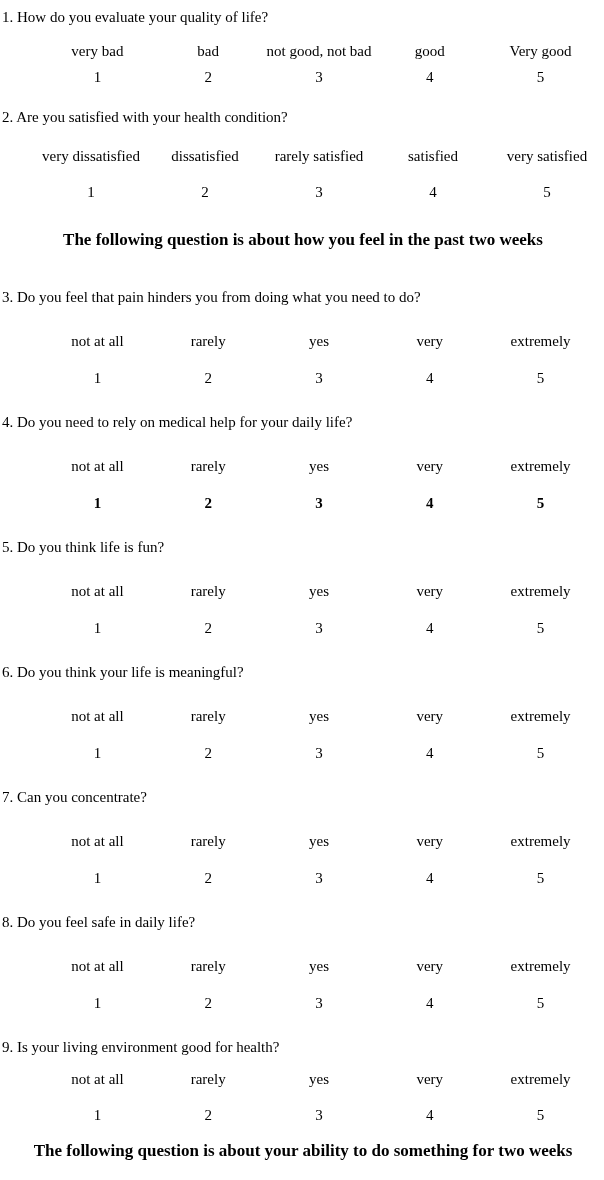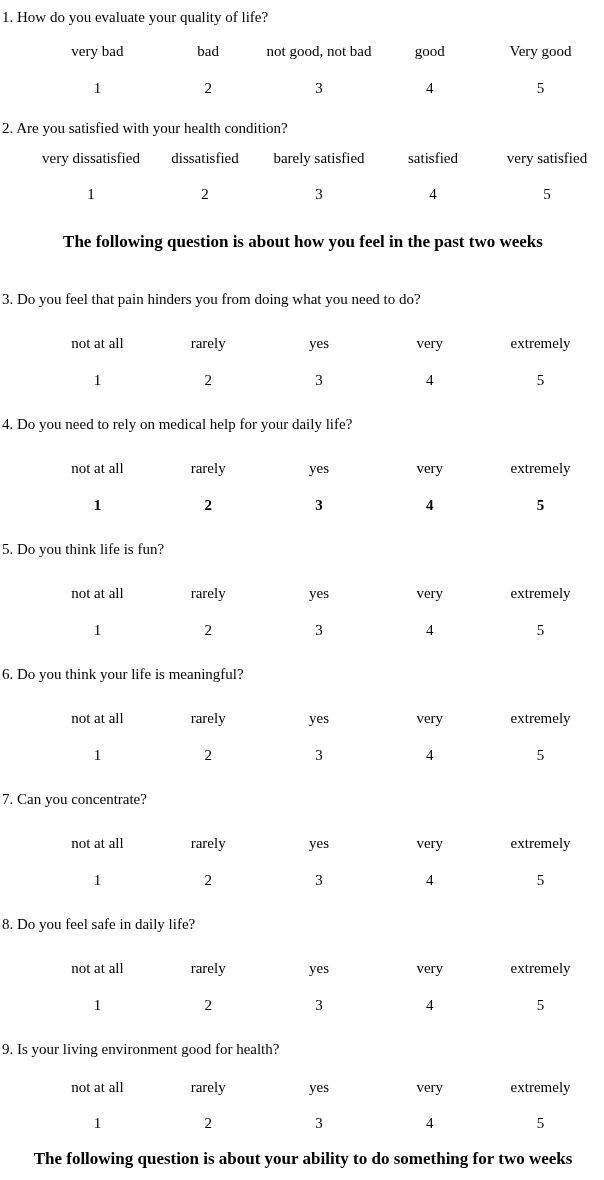--- a/index.html
+++ b/index.html
@@ -24,26 +24,26 @@
   .opt-row {
     display: grid;
     grid-template-columns: repeat(5, 1fr);
     text-align: center;
     margin: 0 8px 19px 40px;
     line-height: 18px;
   }
   .num-row { margin-bottom: 26px; }
   .bold-nums { font-weight: bold; }
   .q1 .q-text { margin-bottom: 16px; }
-  .q1 .opt-row { margin-bottom: 19px; }
+  .q1 .opt-row { margin-bottom: 8px; }
   .q1 .num-row { margin-bottom: 22px; }
-  .q2 .q-text { margin-bottom: 12px; }
+  .q2 .q-text { margin-bottom: 21px; }
   .q2 .opt-row { margin-bottom: 18px; gap: 16px; }
   .q2 .num-row { margin-bottom: 30px; }
-  .q9 .q-text { margin-bottom: 20px; font-family: Liberation Serif, serif; }
+  .q9 .q-text { margin-bottom: 14px; font-family: Liberation Serif, serif; }
   .q9 .opt-row { margin-bottom: 18px; }
   .section-heading {
     text-align: center;
     font-weight: bold;
     font-size: 17px;
     line-height: 18px;
     margin: 0 0 39px 0;
     white-space: nowrap;
   }
   .footer-heading { margin: 16px; }
@@ -69,21 +69,21 @@
       <span>4</span>
       <span>5</span>
     </div>
   </section>
 
   <section class="question-block q2">
     <div class="q-text">2. Are you satisfied with your health condition?</div>
     <div class="opt-row">
       <span>very dissatisfied</span>
       <span>dissatisfied</span>
-      <span>barely satisfied</span>
+      <span>rarely satisfied</span>
       <span>satisfied</span>
       <span>very satisfied</span>
     </div>
     <div class="opt-row num-row">
       <span>1</span>
       <span>2</span>
       <span>3</span>
       <span>4</span>
       <span>5</span>
     </div>

